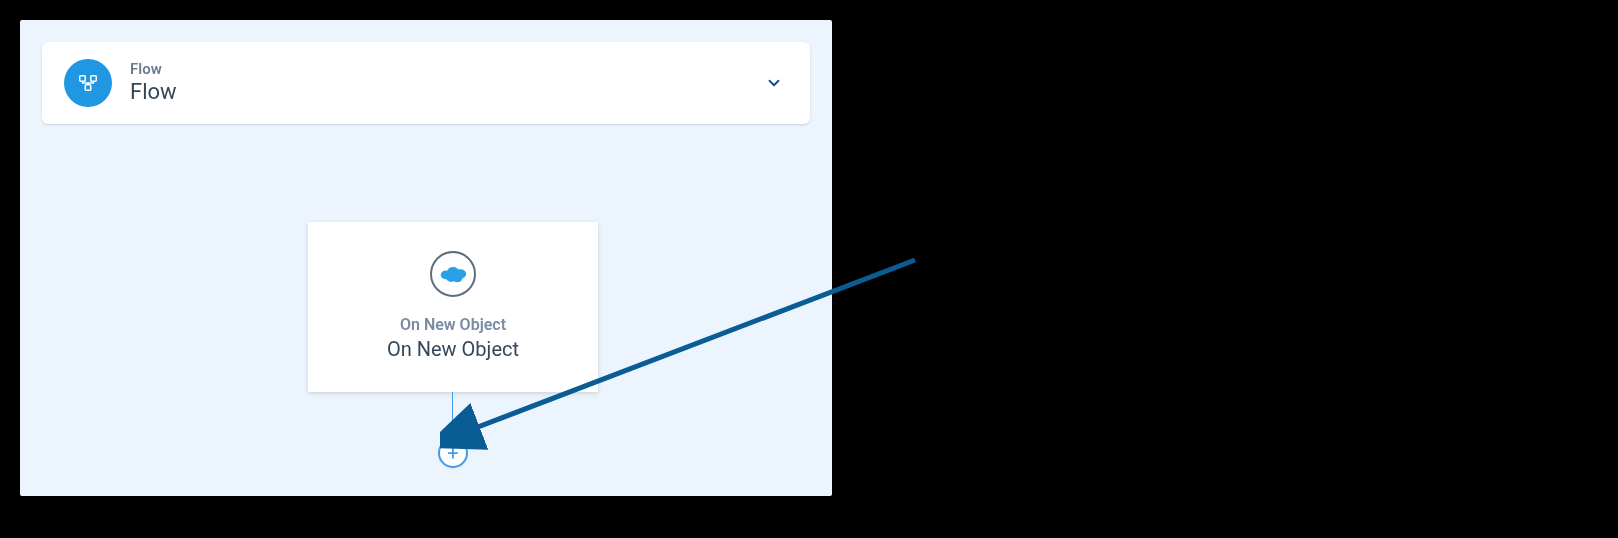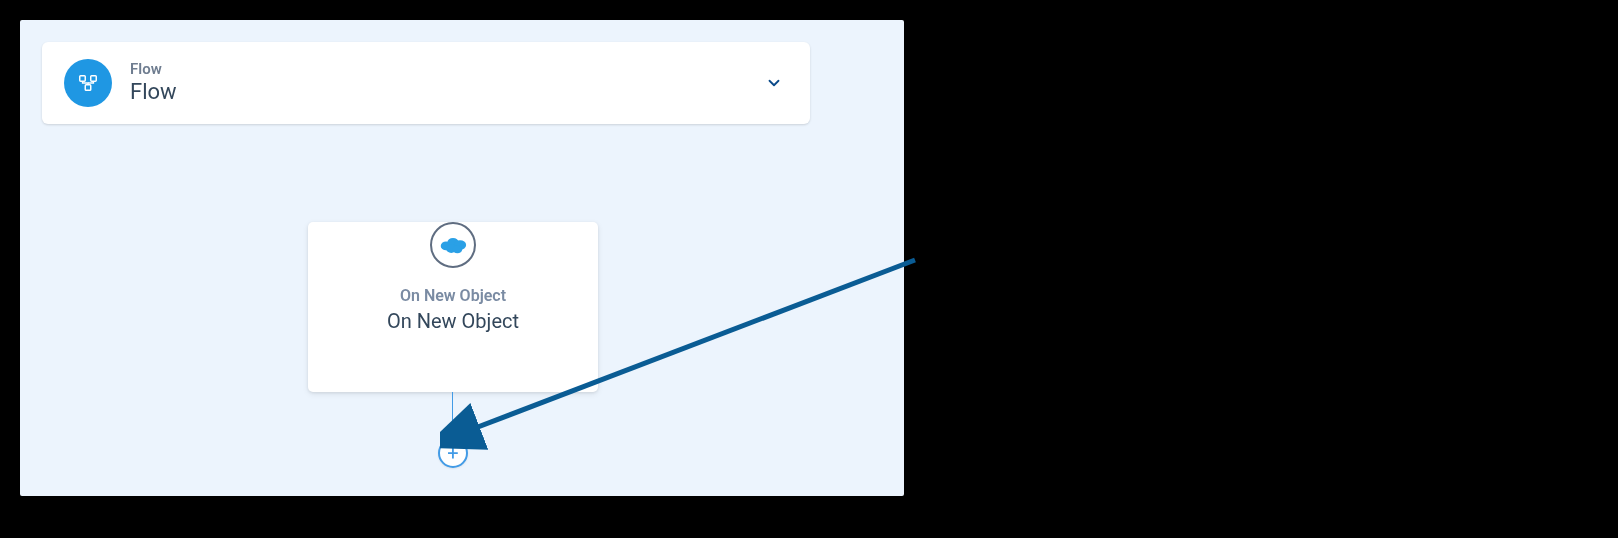--- a/index.html
+++ b/index.html
@@ -7,21 +7,21 @@
       font-family: -apple-system, BlinkMacSystemFont, "Segoe UI", Roboto, Helvetica, Arial, sans-serif;
       background: #000;
       width: 1618px;
       height: 538px;
       position: relative;
     }
     .canvas-area {
       position: absolute;
       left: 20px;
       top: 20px;
-      width: 884px;
+      width: 812px;
       height: 476px;
       background: #ecf4fd;
       border-radius: 2px;
     }
     .flow-header {
       position: absolute;
       left: 22px;
       top: 22px;
       width: 768px;
       height: 82px;
@@ -67,26 +67,26 @@
       justify-content: center;
       color: #0a4a8a;
     }
     .node-card {
       position: absolute;
       left: 288px;
       top: 202px;
       width: 290px;
       height: 170px;
       background: #fff;
-      border-radius: 5px;
+      border-radius: 0;
       box-shadow: 0 1px 3px rgba(0,0,0,0.08), 0 2px 6px rgba(0,0,0,0.08);
       display: flex;
       flex-direction: column;
       align-items: center;
-      justify-content: flex-start;
+      justify-content: center;
       cursor: pointer;
     }
     .node-icon-ring {
       width: 46px;
       height: 46px;
       border-radius: 50%;
       border: 2px solid #5f6d81;
       display: flex;
       align-items: center;
       justify-content: center;

